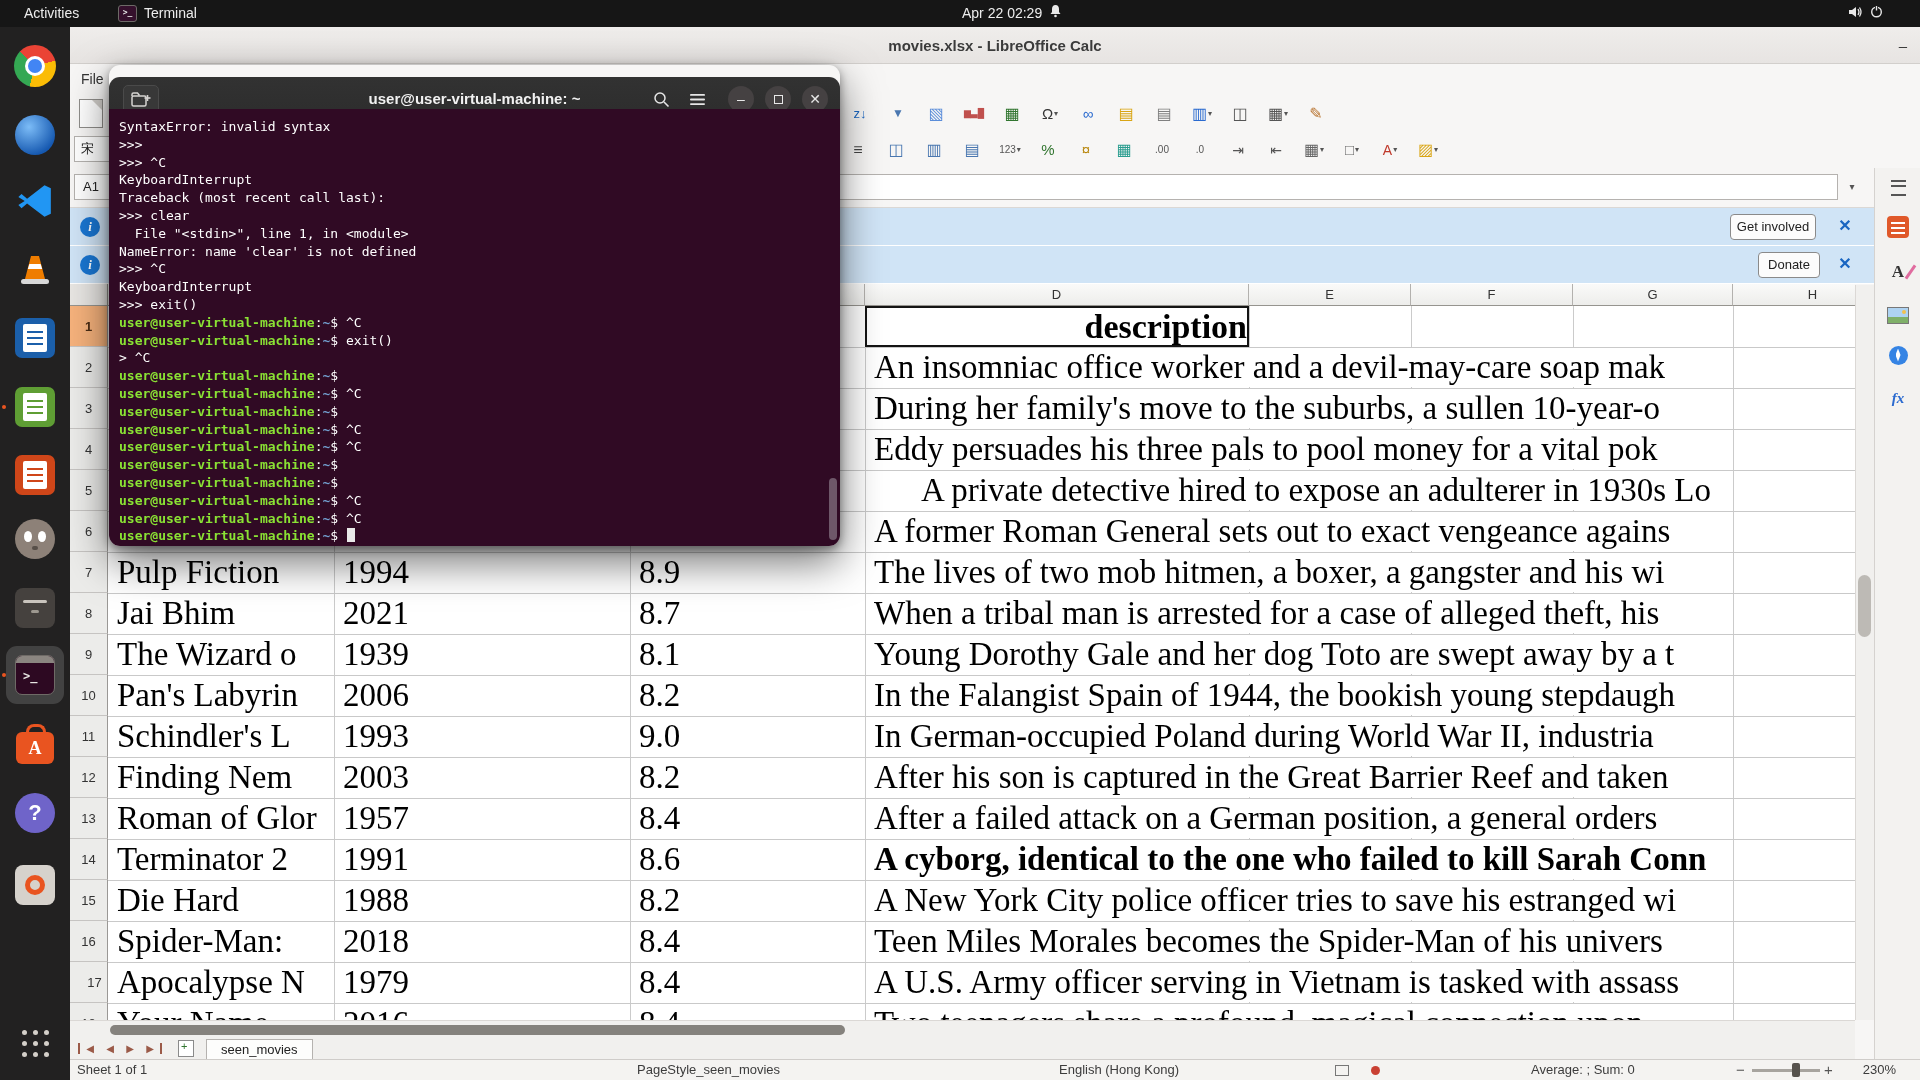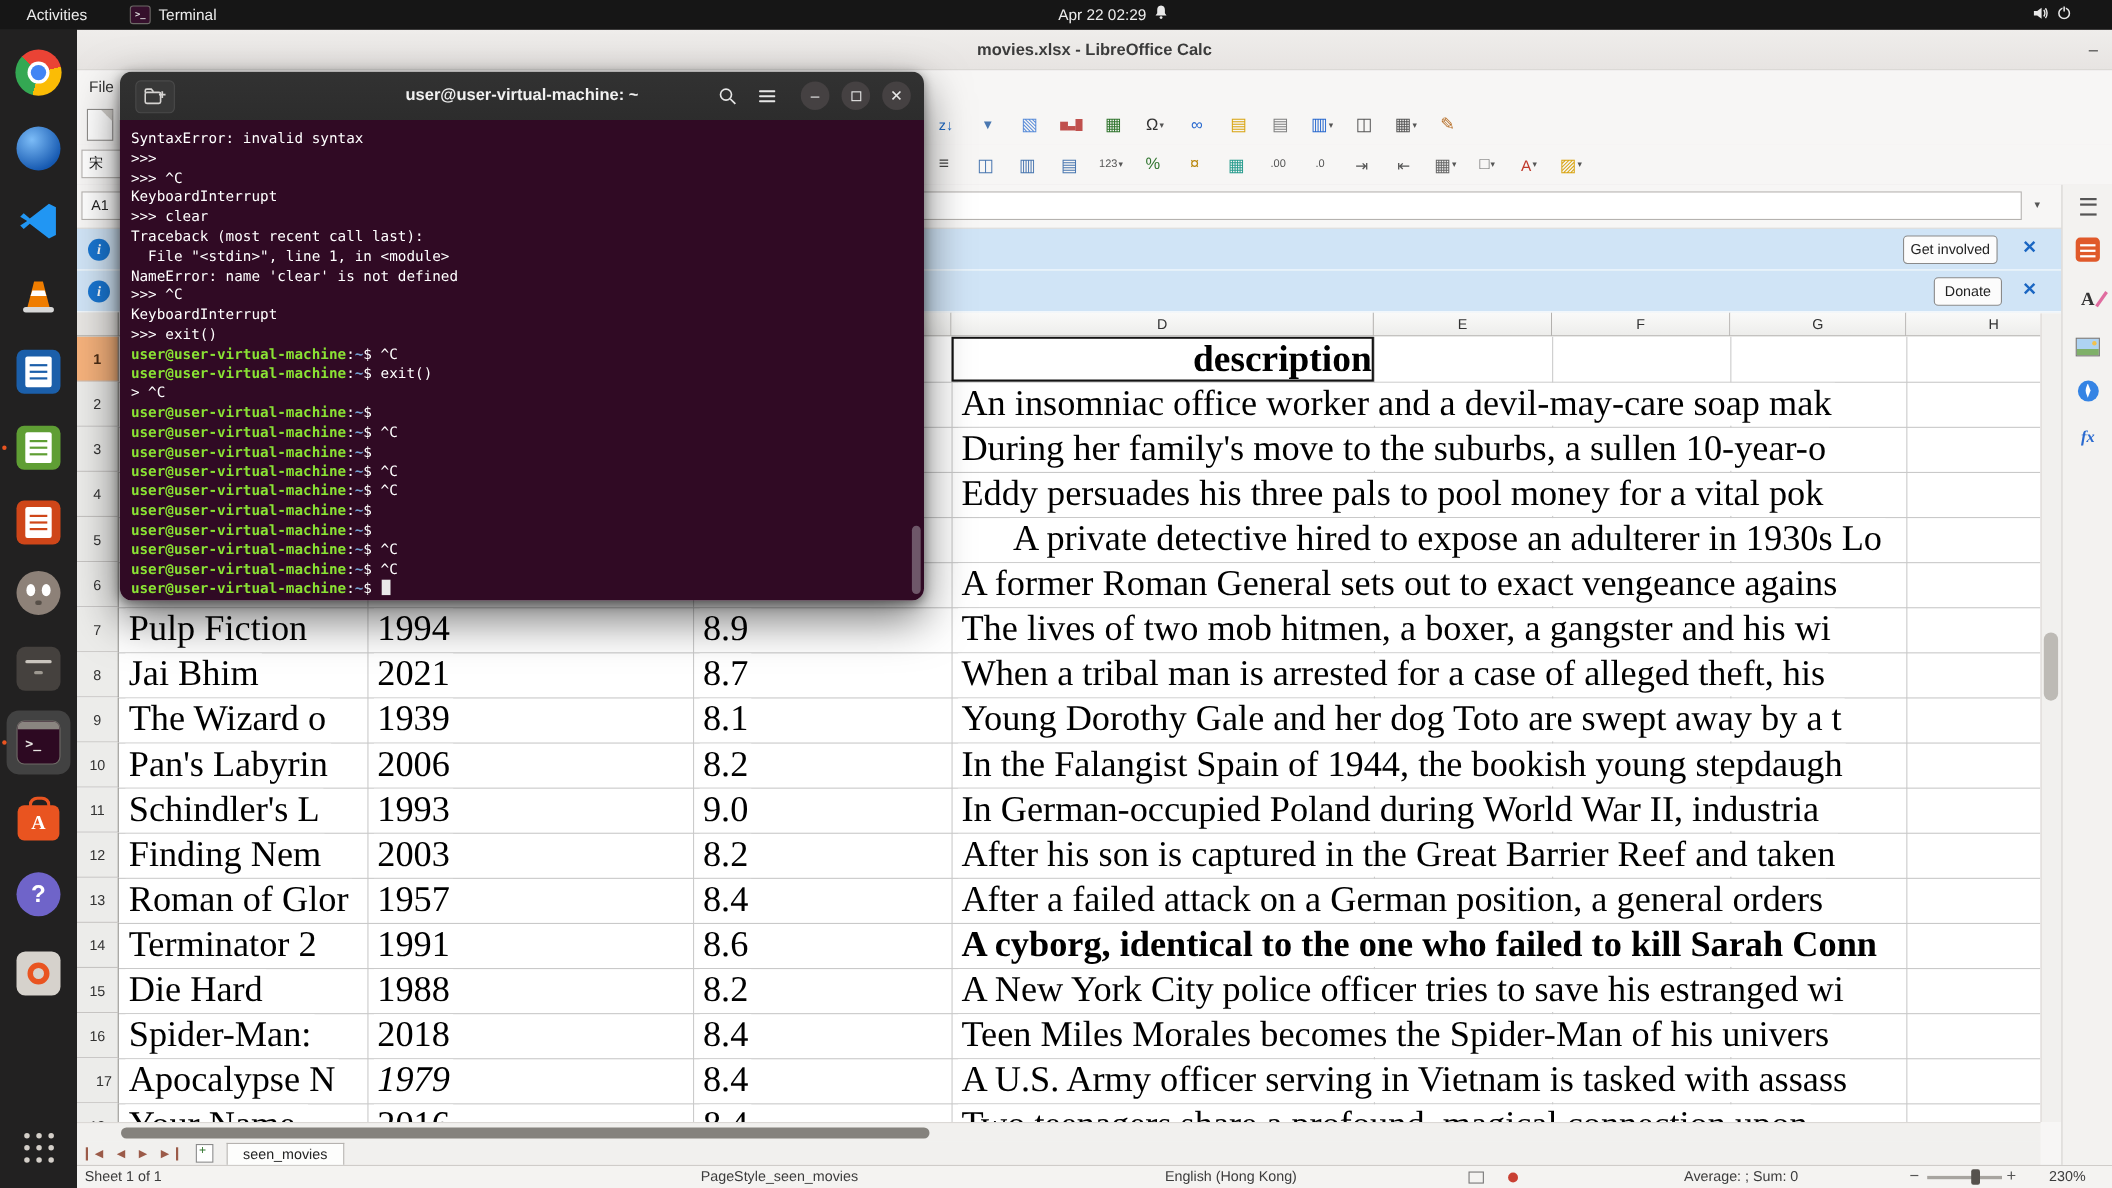--- a/index.html
+++ b/index.html
@@ -137,21 +137,21 @@
   .sic-nav{width:19px;height:19px;border-radius:50%;background:#3584e4;position:relative}
   .sic-nav::after{content:"";position:absolute;left:7px;top:3px;width:5px;height:13px;background:#fff;
                   clip-path:polygon(50% 0,100% 50%,50% 100%,0 50%)}
   .sic-fx{font:italic bold 15px/28px "Liberation Serif",serif;color:#2a6acf}
   .hamb{width:15px;height:12px;border-top:2px solid #555;border-bottom:2px solid #555;position:relative}
   .hamb::after{content:"";position:absolute;left:0;top:3px;width:15px;height:2px;background:#555}
 
   
   #terminal{position:absolute;left:109px;top:65px;width:731px;height:481px;z-index:40;border-radius:11px;
             box-shadow:0 16px 42px rgba(0,0,0,.55),0 3px 10px rgba(0,0,0,.4)}
-  #t-titlebar{position:absolute;left:0;top:0;width:731px;height:56px;background:linear-gradient(#323232,#2b2b2b);
+  #t-titlebar{position:absolute;left:0;top:12px;width:731px;height:56px;background:linear-gradient(#323232,#2b2b2b);
               border-radius:11px 11px 0 0;border-bottom:1px solid #1f1f1f;box-sizing:border-box}
   #t-title{position:absolute;left:50%;transform:translateX(-50%);top:0;line-height:44px;font-size:15px;font-weight:bold;color:#f1f1f1;white-space:nowrap}
   #t-newtab{position:absolute;left:14px;top:8px;width:34px;height:28px;border:1px solid #4a4a4a;border-radius:5px;
             display:flex;align-items:center;justify-content:center;background:#383838}
   #t-actions{position:absolute;right:12px;top:9px;display:flex;align-items:center}
   .t-flatbtn{width:26px;height:26px;display:flex;align-items:center;justify-content:center}
   .t-circle{width:26px;height:26px;border-radius:50%;background:#454142;color:#e8e8e8;display:flex;align-items:center;justify-content:center;
             font-size:14px;line-height:1}
   .t-sq{width:9px;height:9px;border:1.5px solid #e8e8e8;box-sizing:border-box}
   #t-body{position:absolute;left:0;top:44px;width:731px;height:437px;background:#300a24;border-radius:0 0 11px 11px;
@@ -500,21 +500,21 @@
       <span class="cellT" style="left: 270px; top: 575px;">1988</span>
       <span class="cellT" style="left: 566px; top: 575px;">8.2</span>
       <span class="cellT" style="left: 801px; top: 575px;">A New York City police officer tries to save his estranged wi</span>
       <div class="rh" style="top: 615px;">16</div>
       <span class="cellT cellTitle" style="left: 44px; top: 616px;">Spider-Man:</span>
       <span class="cellT" style="left: 270px; top: 616px;">2018</span>
       <span class="cellT" style="left: 566px; top: 616px;">8.4</span>
       <span class="cellT" style="left: 801px; top: 616px;">Teen Miles Morales becomes the Spider-Man of his univers</span>
       <div class="rh" style="top: 656px; padding-left: 12px;">17</div>
       <span class="cellT cellTitle" style="left: 44px; top: 657px;">Apocalypse N</span>
-      <span class="cellT" style="left: 270px; top: 657px; font-style: italic;">1979</span>
+      <span class="cellT" style="left: 270px; top: 657px;">1979</span>
       <span class="cellT" style="left: 566px; top: 657px;">8.4</span>
       <span class="cellT" style="left: 801px; top: 657px;">A U.S. Army officer serving in Vietnam is tasked with assass</span>
       <div class="rh" style="top: 697px;">18</div>
       <span class="cellT cellTitle" style="left: 44px; top: 698px;">Your Name.</span>
       <span class="cellT" style="left: 270px; top: 698px;">2016</span>
       <span class="cellT" style="left: 566px; top: 698px;">8.4</span>
       <span class="cellT" style="left: 801px; top: 698px;">Two teenagers share a profound, magical connection upon</span>
     </div>
 
   <div id="vscroll">
@@ -600,22 +600,22 @@
             <i class="t-sq"></i>
           </span>
         <span class="t-circle">✕</span>
       </div>
     </div>
     <div id="t-body">
         <div class="t-line">SyntaxError: invalid syntax</div>
         <div class="t-line">&gt;&gt;&gt;</div>
         <div class="t-line">&gt;&gt;&gt; ^C</div>
         <div class="t-line">KeyboardInterrupt</div>
+        <div class="t-line">Traceback (most recent call last):</div>
         <div class="t-line">&gt;&gt;&gt; clear</div>
-        <div class="t-line">Traceback (most recent call last):</div>
         <div class="t-line">  File "&lt;stdin&gt;", line 1, in &lt;module&gt;</div>
         <div class="t-line">NameError: name 'clear' is not defined</div>
         <div class="t-line">&gt;&gt;&gt; ^C</div>
         <div class="t-line">KeyboardInterrupt</div>
         <div class="t-line">&gt;&gt;&gt; exit()</div>
         <div class="t-line"><span class="tp-u">user@user-virtual-machine</span><span>:</span><span class="tp-p">~</span><span>$ ^C</span></div>
         <div class="t-line"><span class="tp-u">user@user-virtual-machine</span><span>:</span><span class="tp-p">~</span><span>$ exit()</span></div>
         <div class="t-line">&gt; ^C</div>
         <div class="t-line"><span class="tp-u">user@user-virtual-machine</span><span>:</span><span class="tp-p">~</span><span>$ </span></div>
         <div class="t-line"><span class="tp-u">user@user-virtual-machine</span><span>:</span><span class="tp-p">~</span><span>$ ^C</span></div>

